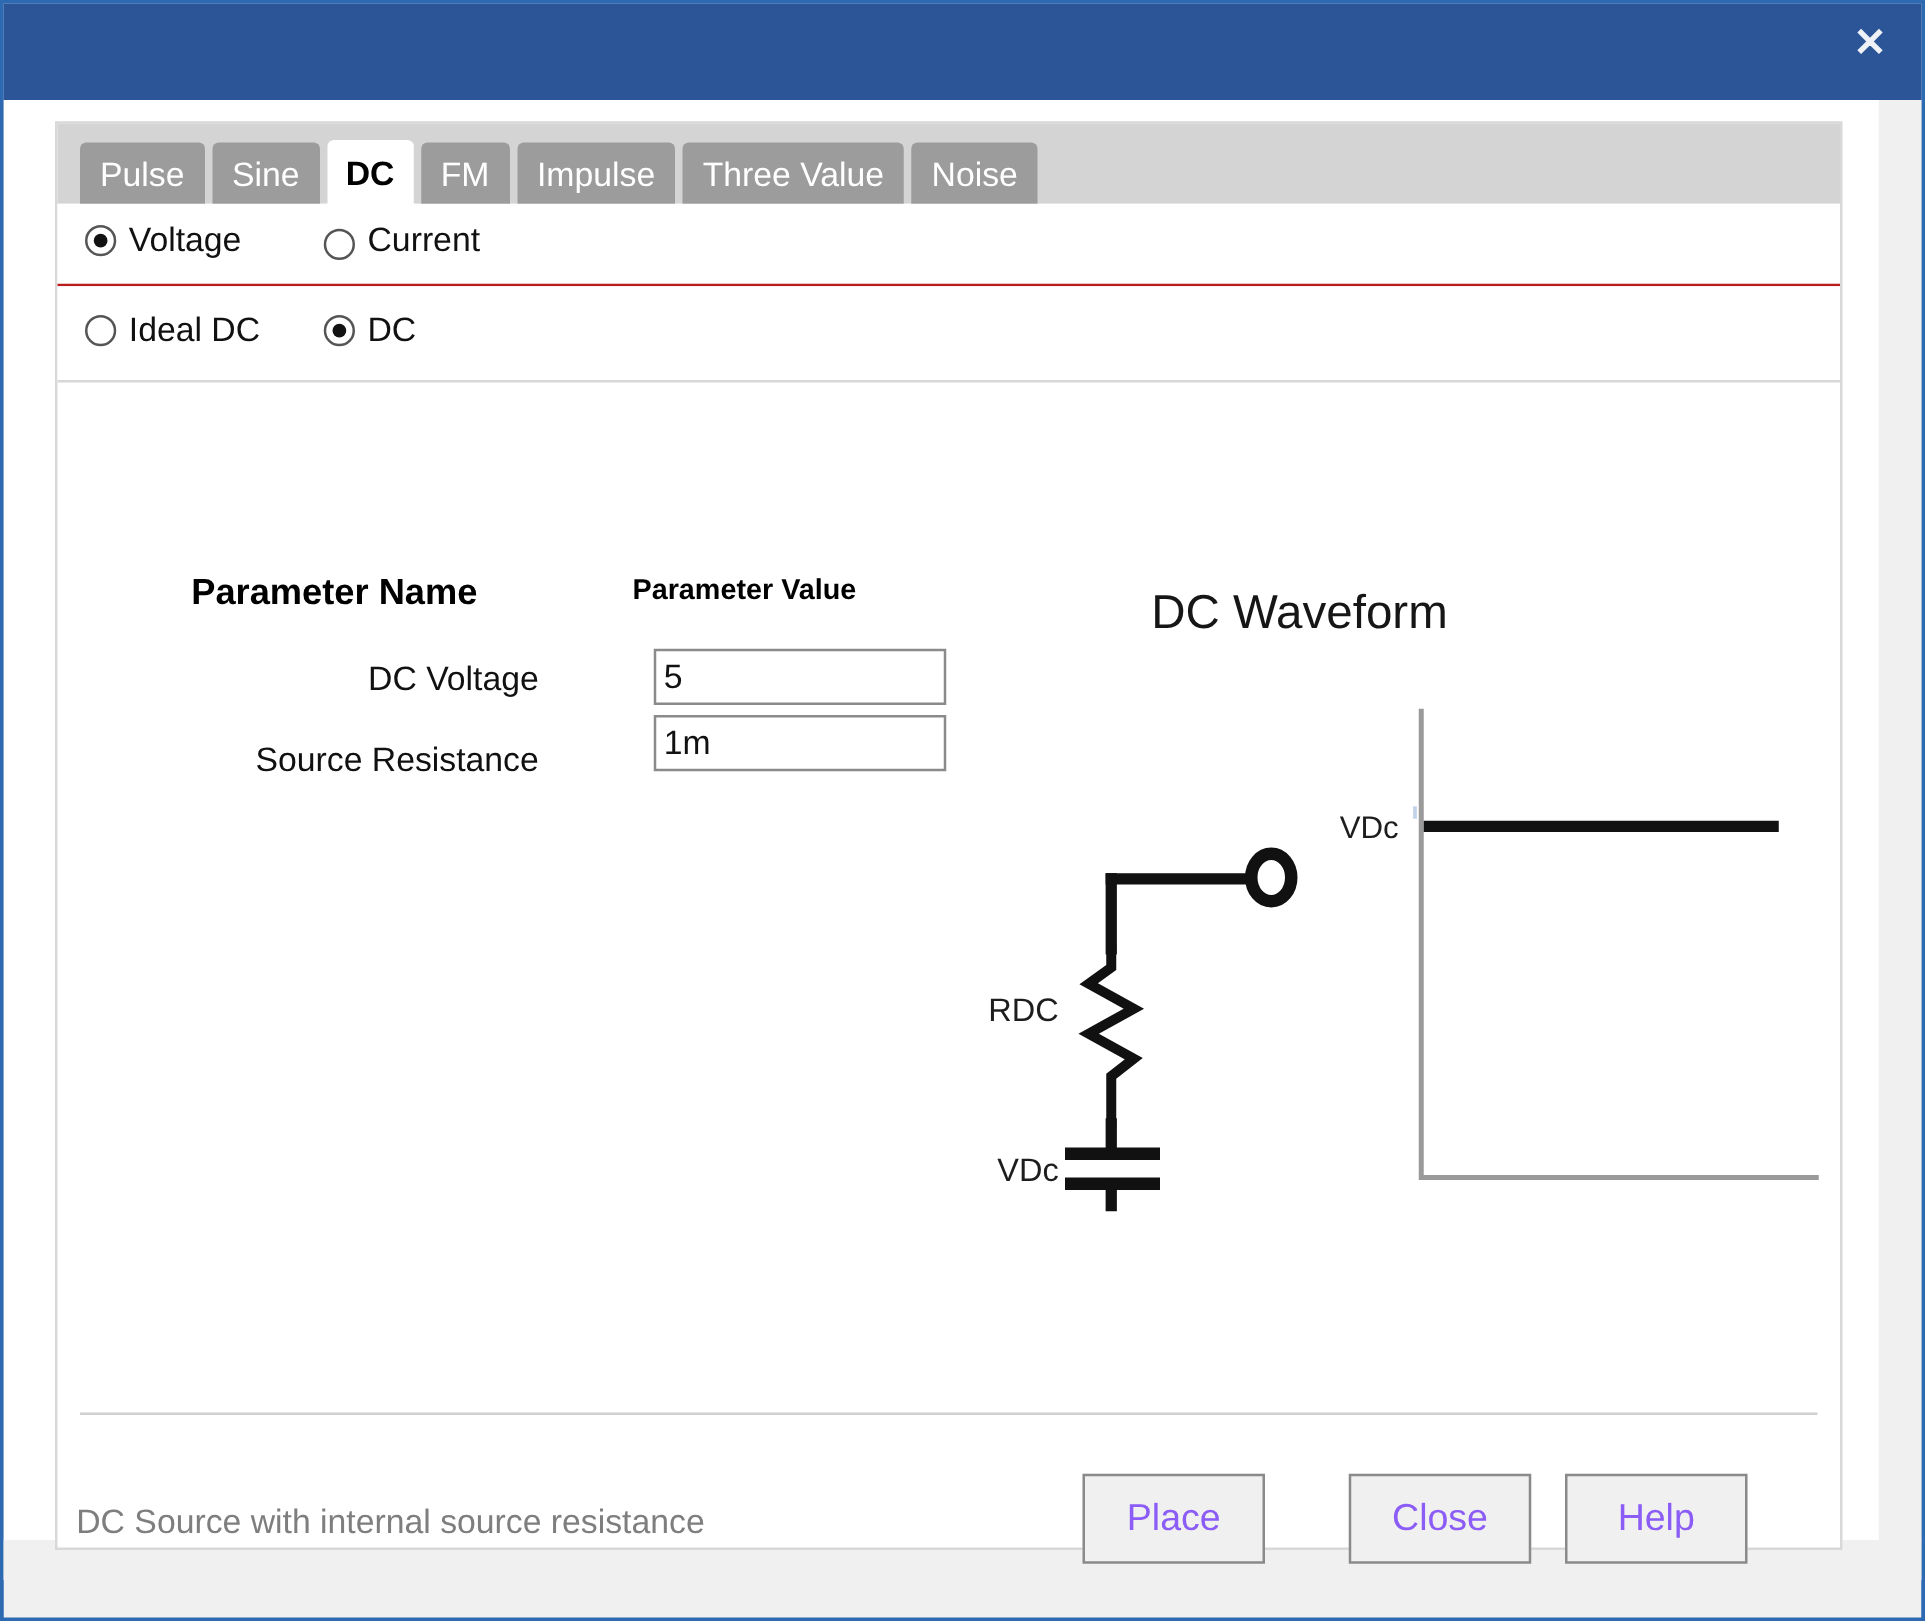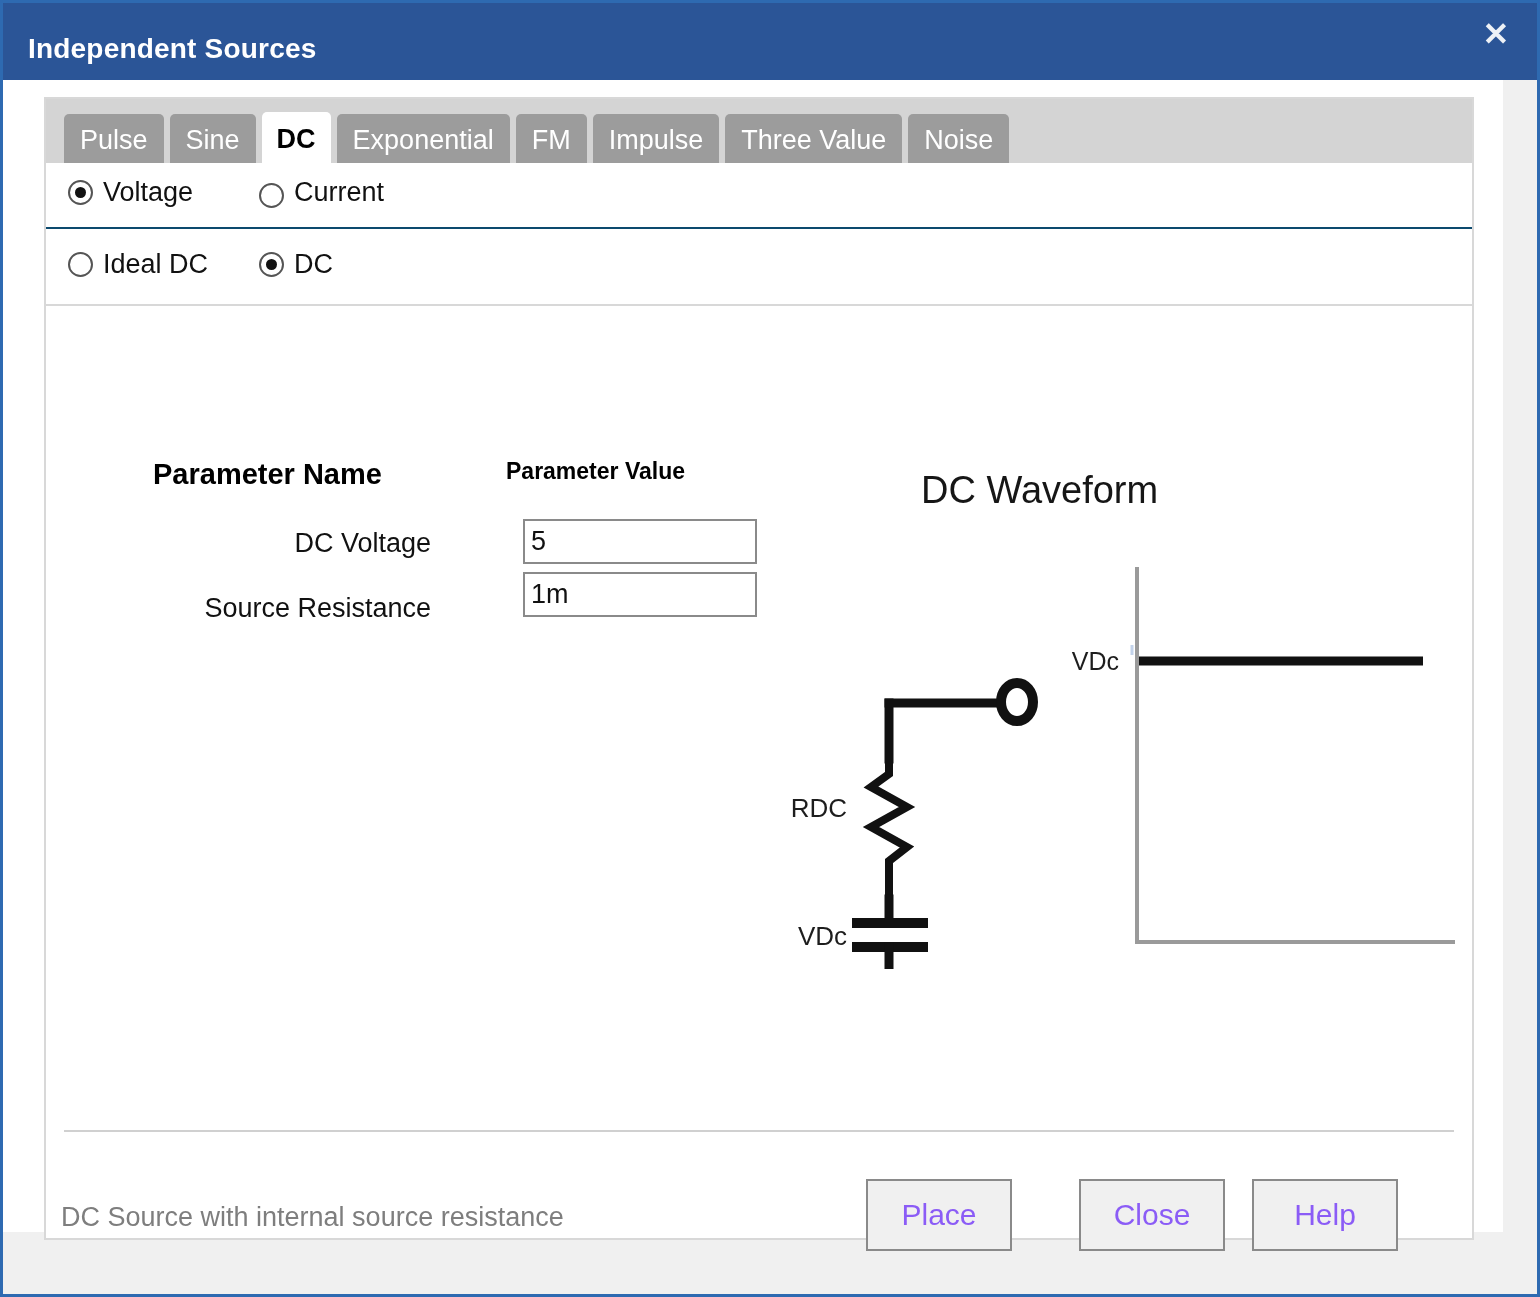--- a/index.html
+++ b/index.html
@@ -135,21 +135,21 @@
   }
 
   
   .row-radios {
     position: absolute;
     left: 0;
     width: 1426px;
     box-sizing: border-box;
     background: #ffffff;
   }
-  #row-source-type { top: 64px; height: 66px; border-bottom: 2px solid #0c4a6e; }
+  #row-source-type { top: 64px; height: 66px; border-bottom: 2px solid #b91c1c; }
   #row-dc-type     { top: 130px; height: 77px; border-bottom: 2px solid #d8d8d8; }
 
   .radio-item {
     position: absolute;
     display: flex;
     align-items: center;
     gap: 10px;
     cursor: pointer;
     user-select: none;
   }
@@ -281,36 +281,34 @@
   #btn-place { left: 820px; }
   #btn-close { left: 1033px; }
   #btn-help  { left: 1206px; }
 </style>
 </head>
 <body>
 
 <div class="window">
 
   <div class="titlebar">
-    <div class="titlebar-text">Independent Sources</div>
     <div class="close-btn">✕</div>
   </div>
 
   <div class="page">
     <div class="page-gutter-right"></div>
     <div class="page-gutter-bottom"></div>
 
     <div class="panel">
 
       <div class="tabstrip">
         <div class="tabs">
           <div class="tab">Pulse</div>
           <div class="tab">Sine</div>
           <div class="tab active">DC</div>
-          <div class="tab">Exponential</div>
           <div class="tab">FM</div>
           <div class="tab">Impulse</div>
           <div class="tab">Three Value</div>
           <div class="tab">Noise</div>
         </div>
       </div>
 
       <div class="row-radios" id="row-source-type">
         <div class="radio-item" style="left:22px; top:14px;">
           <span class="radio-mark checked"></span>

